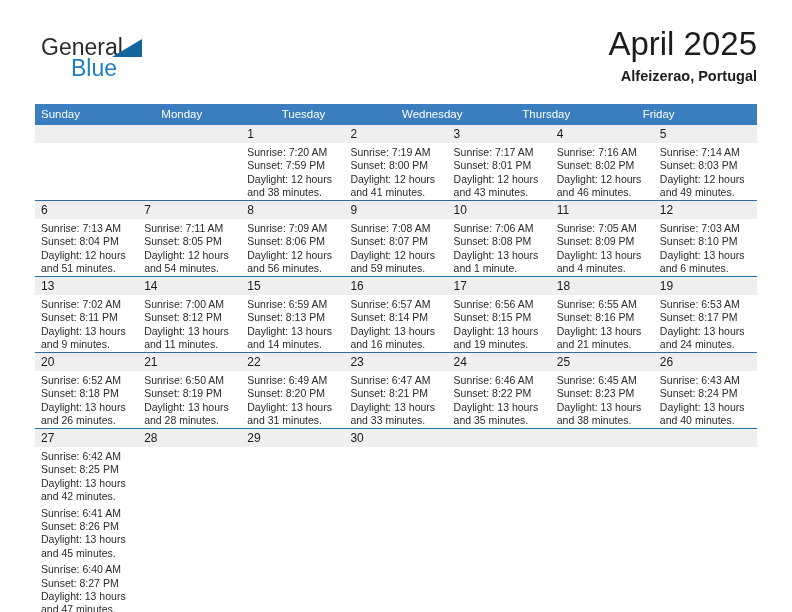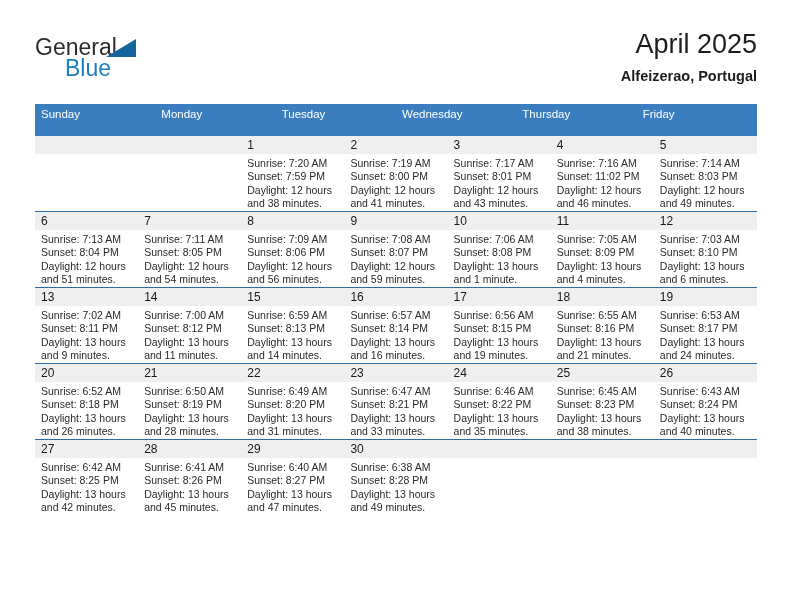--- a/index.html
+++ b/index.html
@@ -17,21 +17,21 @@
   .page {
     position: relative;
     width: 792px;
     height: 612px;
     box-sizing: border-box;
   }
 
   
   .header {
     position: absolute;
-    left: 35px;
+    left: 41px;
     top: 28px;
     right: 35px;
     height: 62px;
   }
   .brand {
     position: absolute;
     left: 0;
     top: 6px;
     width: 220px;
     height: 54px;
@@ -64,21 +64,21 @@
     border-color: transparent transparent #14659e transparent;
   }
 
   .title-block {
     position: absolute;
     right: 0;
     top: 0;
     text-align: right;
   }
   .cal-title {
-    font-size: 27px;
+    font-size: 33px;
     color: #1d1d1d;
     font-weight: 400;
     line-height: 32px;
     white-space: nowrap;
   }
   .cal-location {
     font-size: 14.5px;
     color: #1d1d1d;
     font-weight: 700;
     line-height: 20px;
@@ -89,21 +89,21 @@
   
   .calendar {
     position: absolute;
     left: 35px;
     top: 104px;
     width: 722px;
   }
   .dow-row {
     display: flex;
     background: #3a7ebf;
-    height: 32px;
+    height: 21px;
   }
   .dow {
     flex: 1 1 0;
     color: #ffffff;
     font-size: 11.5px;
     line-height: 21px;
     padding-left: 6px;
     box-sizing: border-box;
     white-space: nowrap;
   }
@@ -119,20 +119,21 @@
     background: #efefef;
     height: 18px;
   }
   .week-body {
     display: flex;
     background: #ffffff;
     height: 57px;
   }
   .week:last-child .week-body {
     height: 72px;
+    flex-direction: column;
   }
   .daynum {
     flex: 1 1 0;
     box-sizing: border-box;
     padding-left: 6px;
     font-size: 12px;
     line-height: 18px;
     color: #1a1a1a;
   }
   .daycell {
@@ -218,21 +219,21 @@
               <div class="line">and 41 minutes.</div>
             </div>
             <div class="daycell">
               <div class="line">Sunrise: 7:17 AM</div>
               <div class="line">Sunset: 8:01 PM</div>
               <div class="line">Daylight: 12 hours</div>
               <div class="line">and 43 minutes.</div>
             </div>
             <div class="daycell">
               <div class="line">Sunrise: 7:16 AM</div>
-              <div class="line">Sunset: 11:02 PM</div>
+              <div class="line">Sunset: 8:02 PM</div>
               <div class="line">Daylight: 12 hours</div>
               <div class="line">and 46 minutes.</div>
             </div>
             <div class="daycell">
               <div class="line">Sunrise: 7:14 AM</div>
               <div class="line">Sunset: 8:03 PM</div>
               <div class="line">Daylight: 12 hours</div>
               <div class="line">and 49 minutes.</div>
             </div>
           </div>

